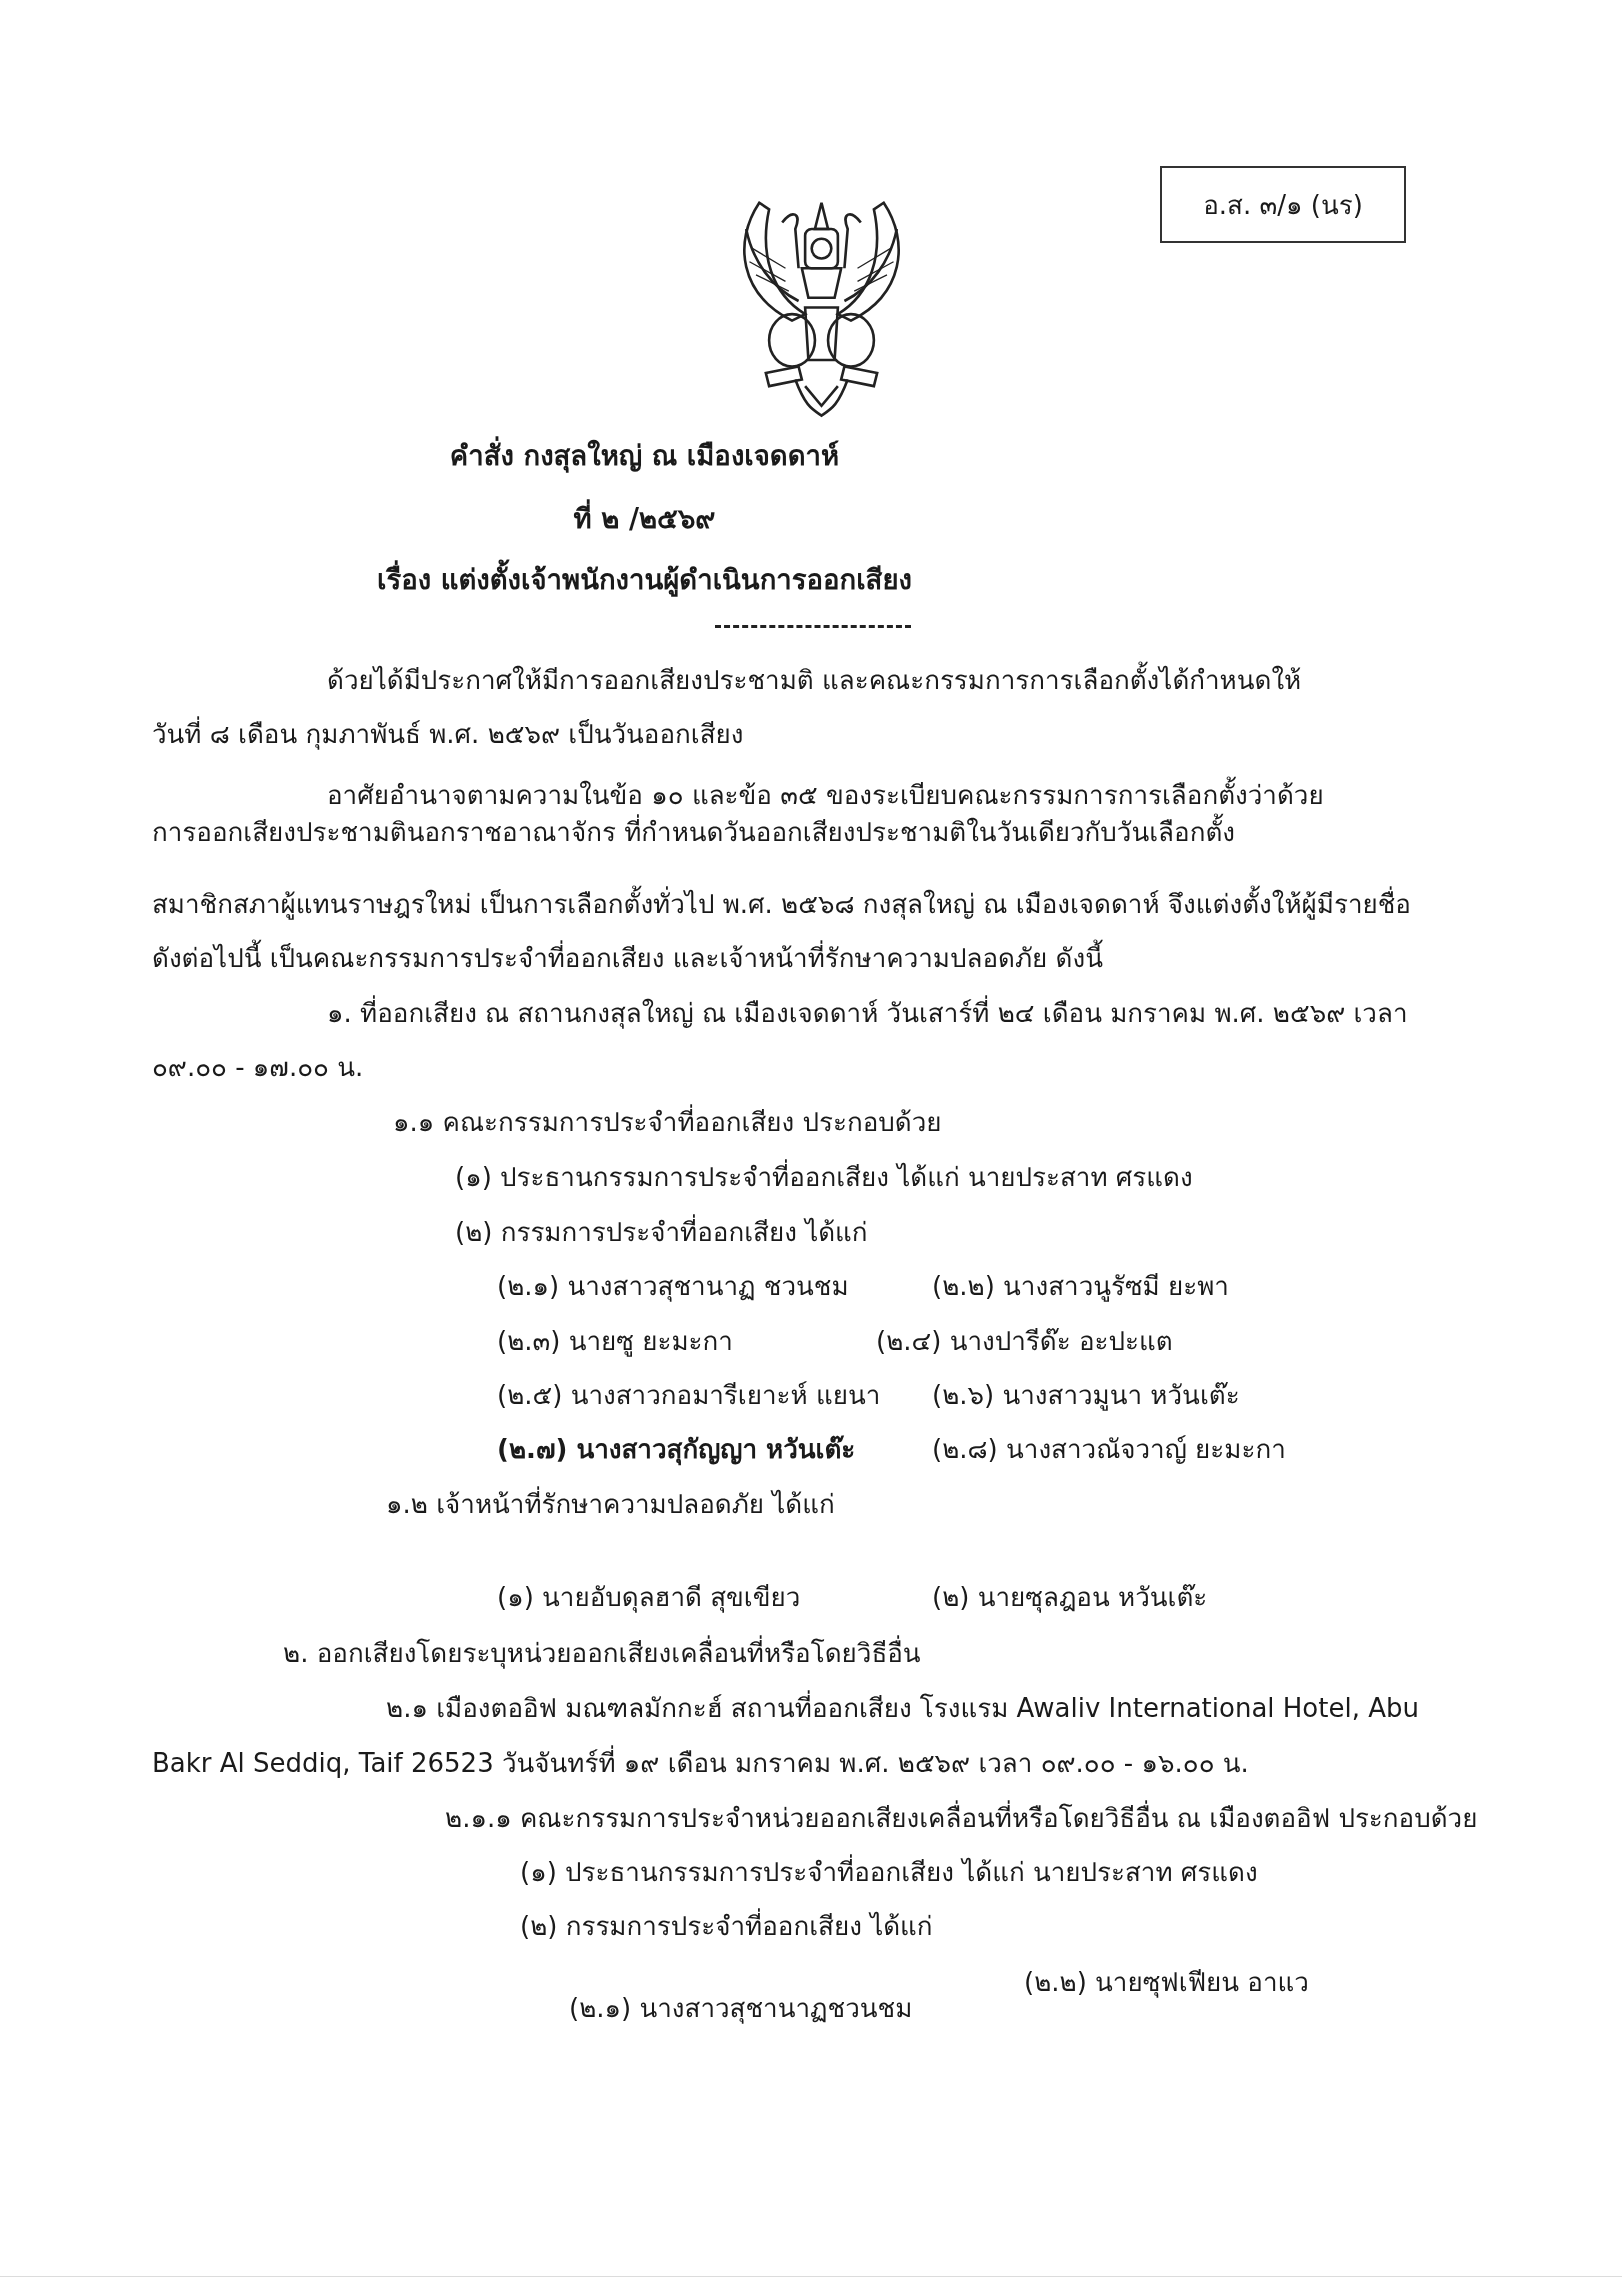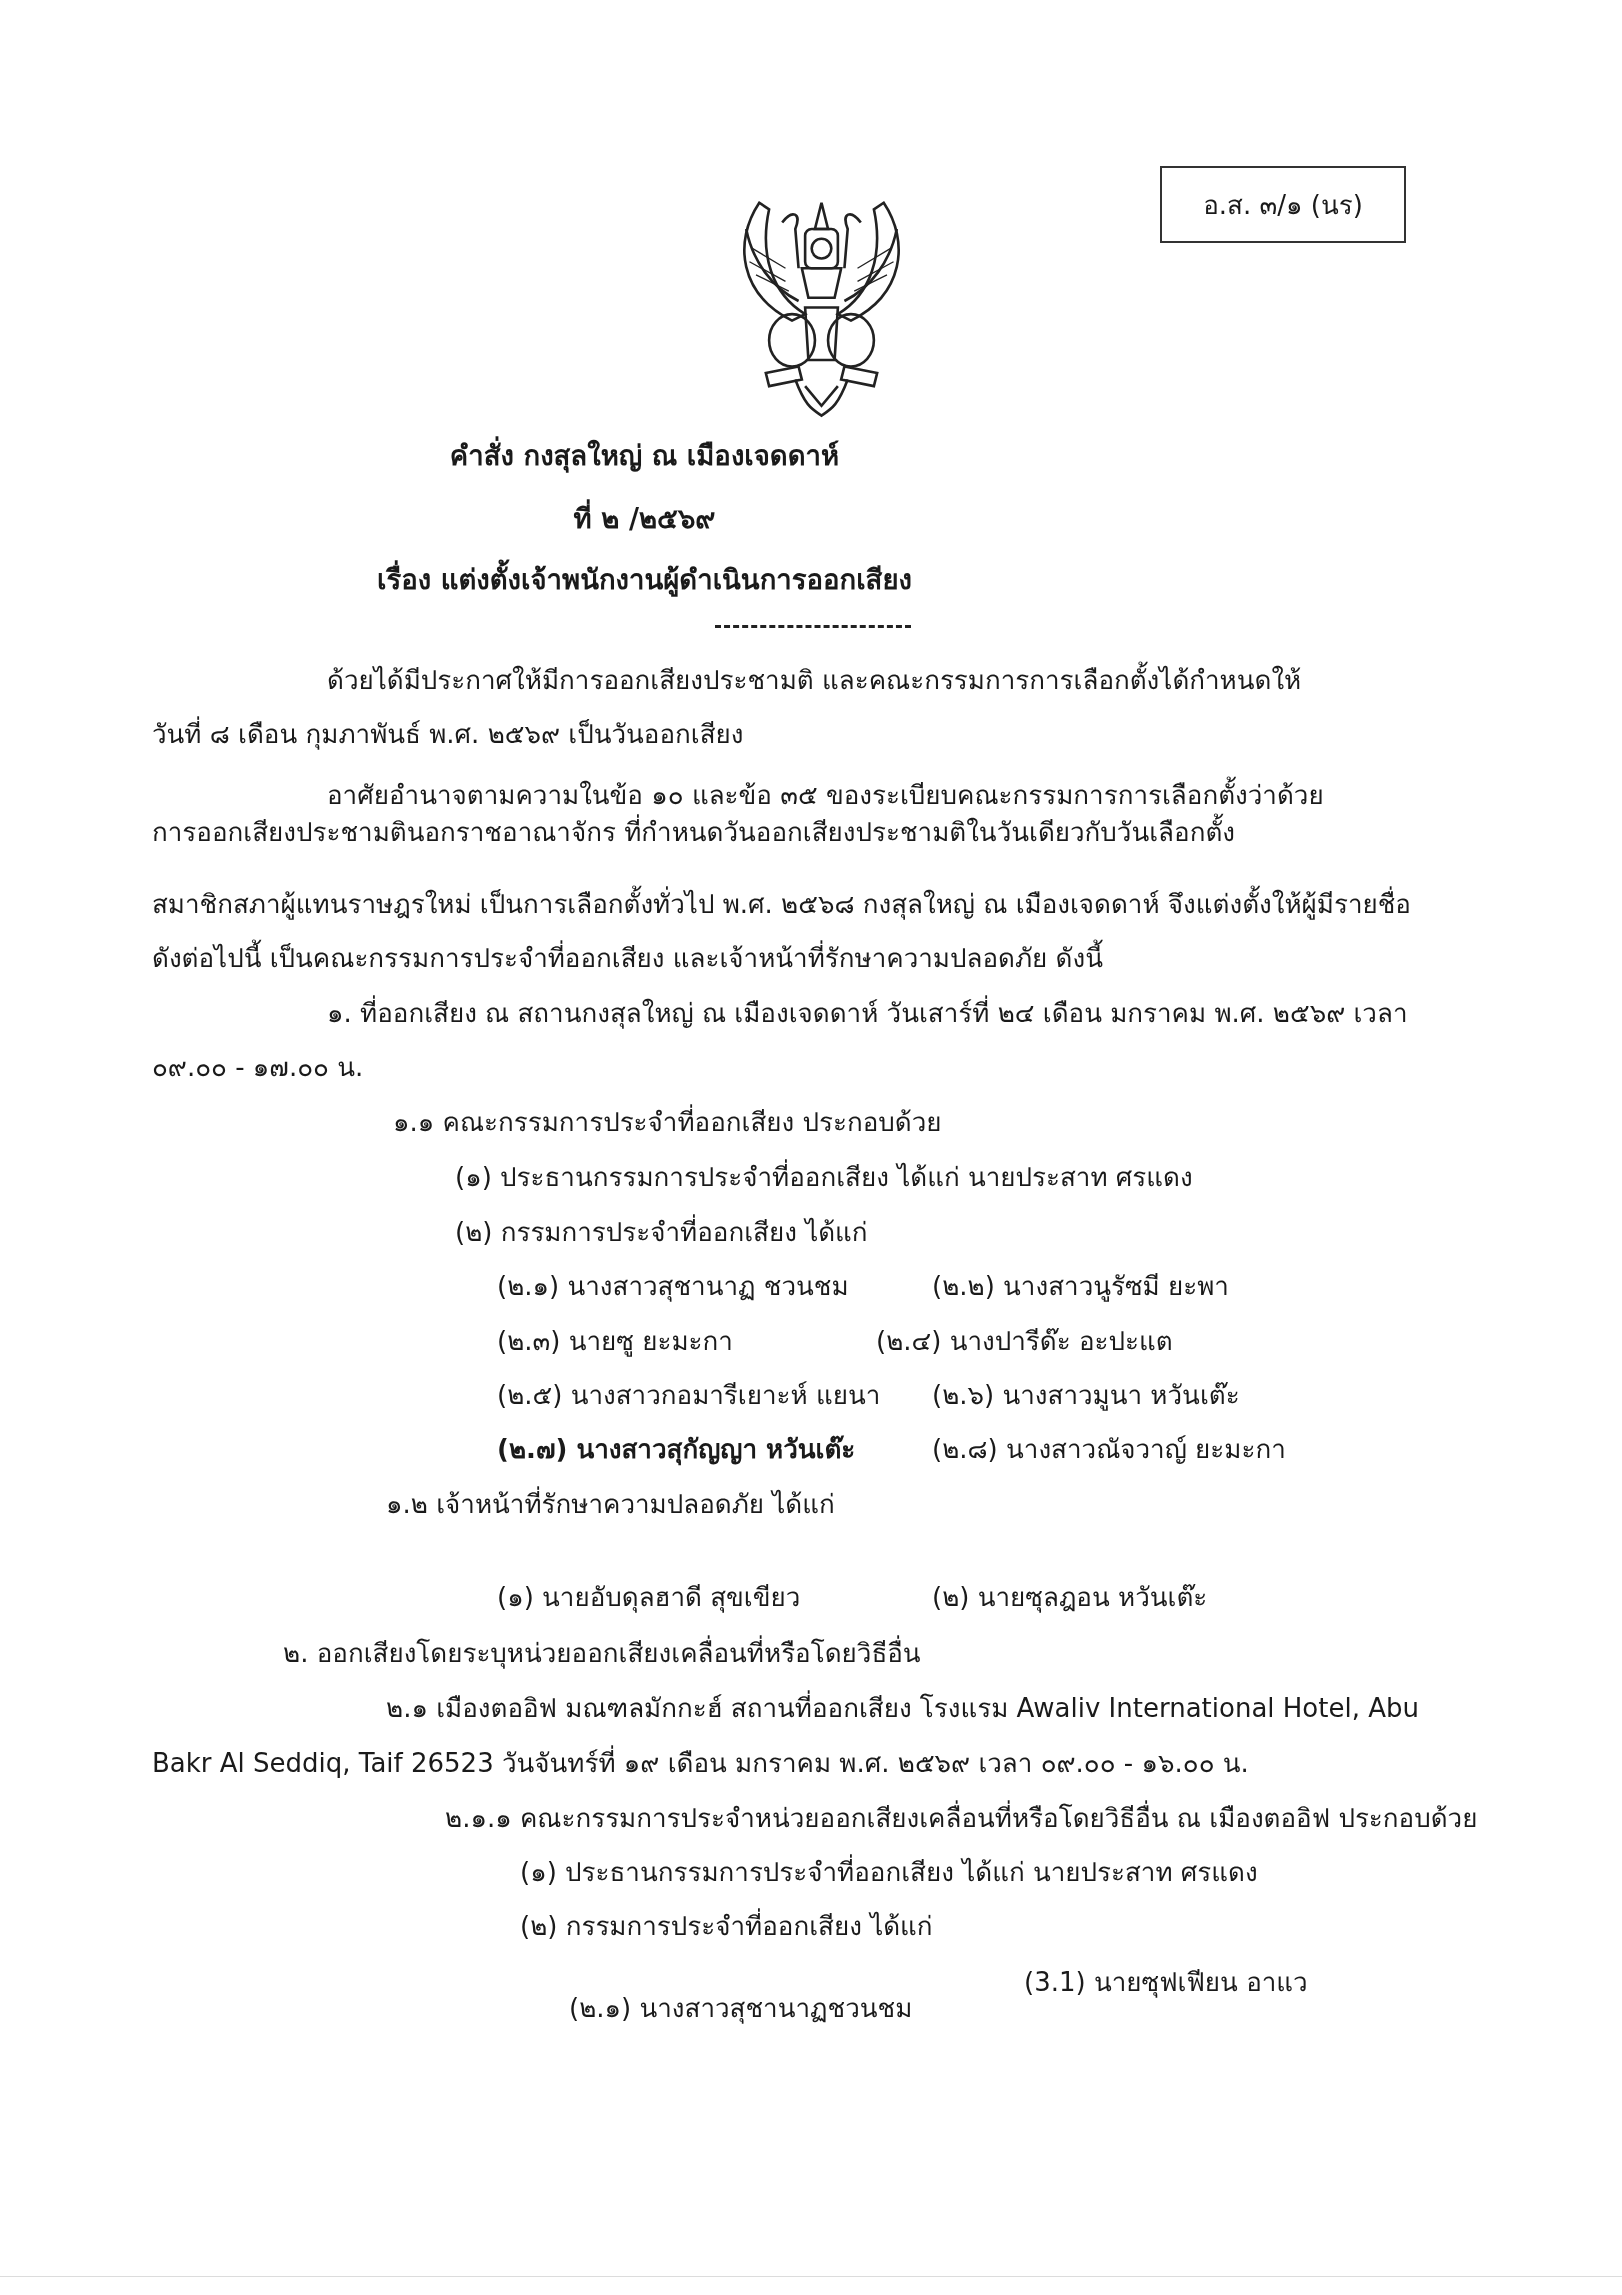--- a/index.html
+++ b/index.html
@@ -92,16 +92,16 @@
 <div class="abs txt" style="left:497px; top:1578px;">(๑) นายอับดุลฮาดี   สุขเขียว</div>
 <div class="abs txt" style="left:932px; top:1578px;">(๒) นายซุลฎอน หวันเต๊ะ</div>
 
 <div class="abs txt" style="left:283px; top:1634px;">๒. ออกเสียงโดยระบุหน่วยออกเสียงเคลื่อนที่หรือโดยวิธีอื่น</div>
 <div class="abs txt" style="left:386px; top:1689px;">๒.๑ เมืองตออิฟ มณฑลมักกะฮ์ สถานที่ออกเสียง โรงแรม Awaliv International Hotel, Abu</div>
 <div class="abs txt" style="left:152px; top:1744px;">Bakr Al Seddiq, Taif 26523 วันจันทร์ที่ ๑๙ เดือน มกราคม พ.ศ. ๒๕๖๙ เวลา ๐๙.๐๐ - ๑๖.๐๐ น.</div>
 <div class="abs txt" style="left:445px; top:1799px;">๒.๑.๑ คณะกรรมการประจำหน่วยออกเสียงเคลื่อนที่หรือโดยวิธีอื่น ณ เมืองตออิฟ ประกอบด้วย</div>
 <div class="abs txt" style="left:520px; top:1853px;">(๑) ประธานกรรมการประจำที่ออกเสียง ได้แก่ นายประสาท ศรแดง</div>
 <div class="abs txt" style="left:520px; top:1907px;">(๒) กรรมการประจำที่ออกเสียง ได้แก่</div>
 <div class="abs txt" style="left:569px; top:1963px;margin-top:26px;">(๒.๑) นางสาวสุชานาฏชวนชม</div>
-<div class="abs txt" style="left:1024px; top:1963px;">(3.1) นายซุฟเฟียน อาแว</div>
+<div class="abs txt" style="left:1024px; top:1963px;">(๒.๒) นายซุฟเฟียน อาแว</div>
 
 <div class="abs bottom-line"></div>
 
 
 </body></html>

